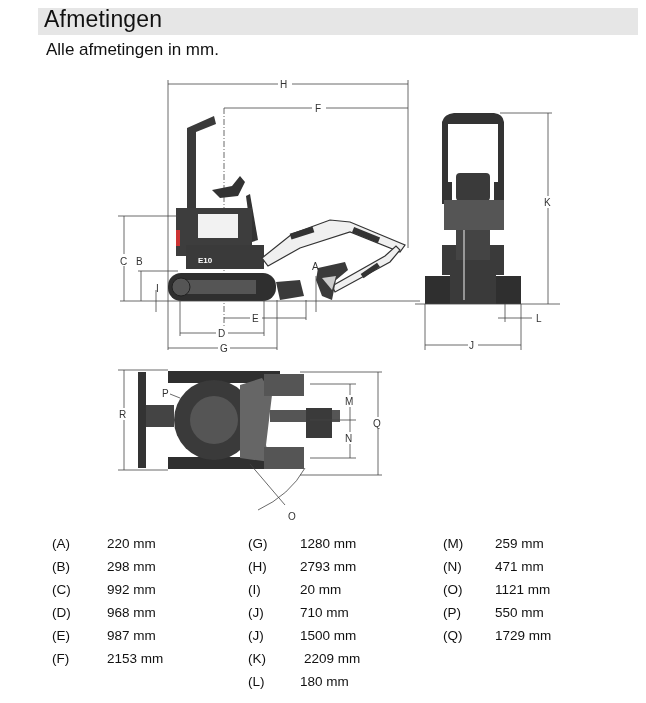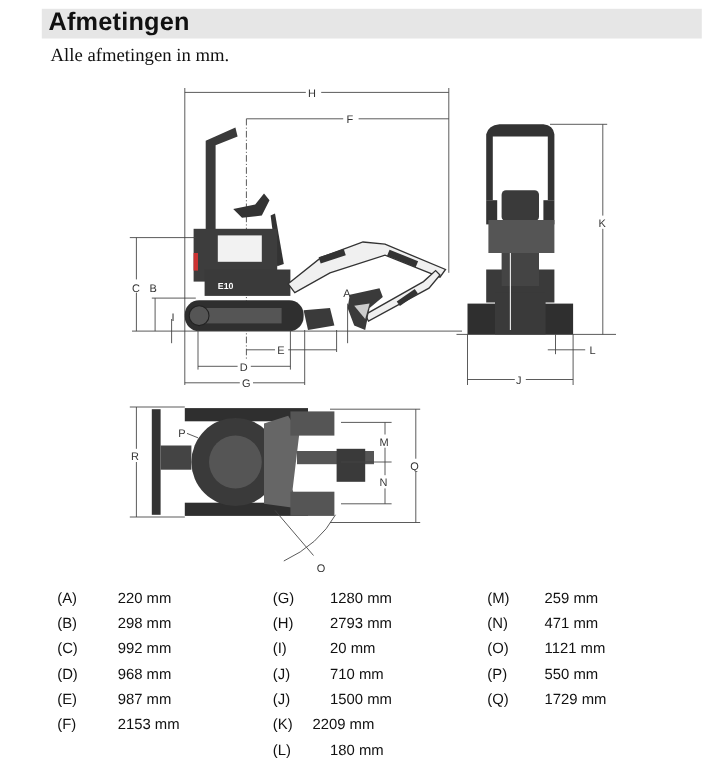--- a/index.html
+++ b/index.html
@@ -1,19 +1,19 @@
 <!DOCTYPE html>
 <html><head>
 <meta charset="utf-8">
 <style>
   html,body{margin:0;padding:0;background:#ffffff;}
   body{width:646px;height:703px;position:relative;overflow:hidden;font-family:"Liberation Sans",sans-serif;color:#111;}
   .title-bar{position:absolute;left:38px;top:8px;width:600px;height:27px;background:#e6e6e6;}
-  .title{position:absolute;left:44px;top:6px;font-size:23px;font-weight:bold;letter-spacing:0.2px;}
-  .subtitle{position:absolute;left:46px;top:40px;font-size:17px;font-family:Liberation Serif, serif;}
+  .title{position:absolute;left:44px;top:6px;font-size:23px;font-weight:normal;letter-spacing:0.2px;}
+  .subtitle{position:absolute;left:46px;top:40px;font-size:17px;}
   svg.drawing{position:absolute;left:0;top:0;}
   .lbl{font-family:"Liberation Sans",sans-serif;font-size:10px;fill:#333;}
   .dim{stroke:#444;stroke-width:0.8;fill:none;}
   .dash{stroke:#444;stroke-width:0.8;fill:none;stroke-dasharray:6 2 1 2;}
   .table{position:absolute;left:0;top:536px;width:646px;}
   .row{position:absolute;font-size:13.5px;white-space:nowrap;}
   .code{position:absolute;}
   .val{position:absolute;}
 </style>
 </head>
@@ -214,21 +214,21 @@
   <div class="row" style="left:248px;top:69px;">
       <span class="code" style="left:0">(J)</span>
       <span class="val" style="left:52px">710 mm</span>
     </div>
   <div class="row" style="left:248px;top:92px;">
       <span class="code" style="left:0">(J)</span>
       <span class="val" style="left:52px">1500 mm</span>
     </div>
   <div class="row" style="left:248px;top:115px;">
       <span class="code" style="left:0">(K)</span>
-      <span class="val" style="left:36px">2209 mm</span>
+      <span class="val" style="left:56px">2209 mm</span>
     </div>
   <div class="row" style="left:248px;top:138px;">
       <span class="code" style="left:0">(L)</span>
       <span class="val" style="left:52px">180 mm</span>
     </div>
 
   <div class="row" style="left:443px;top:0px;">
       <span class="code" style="left:0">(M)</span>
       <span class="val" style="left:52px">259 mm</span>
     </div>

